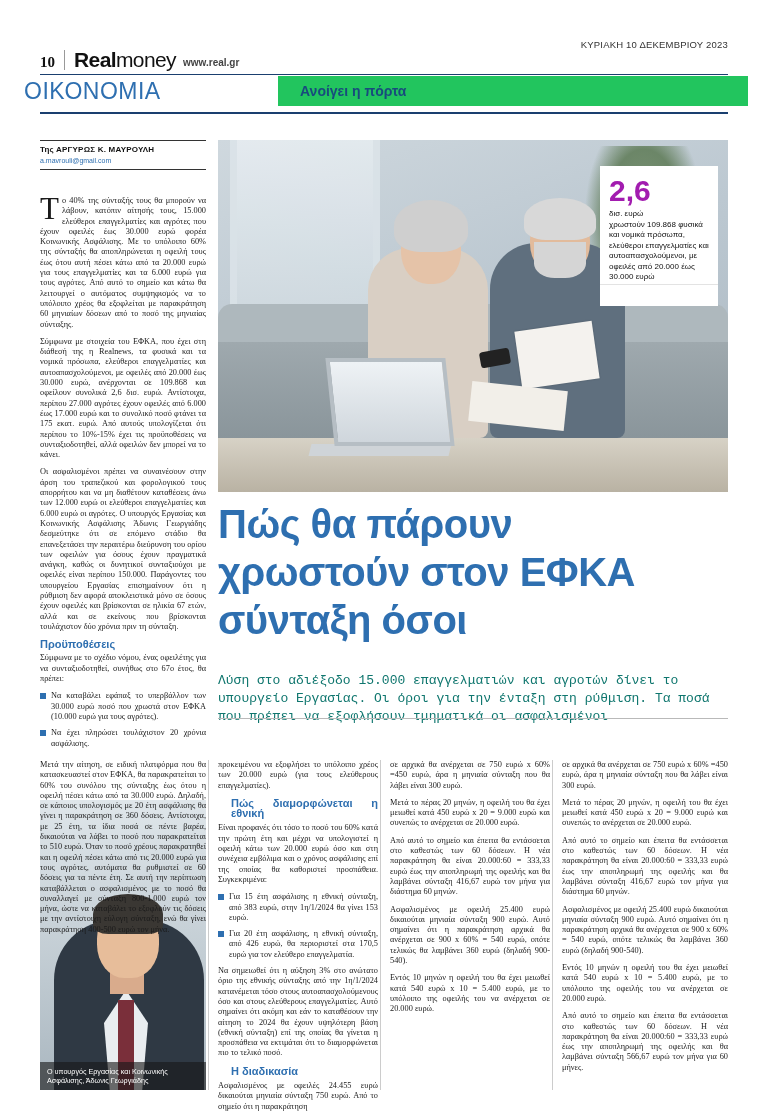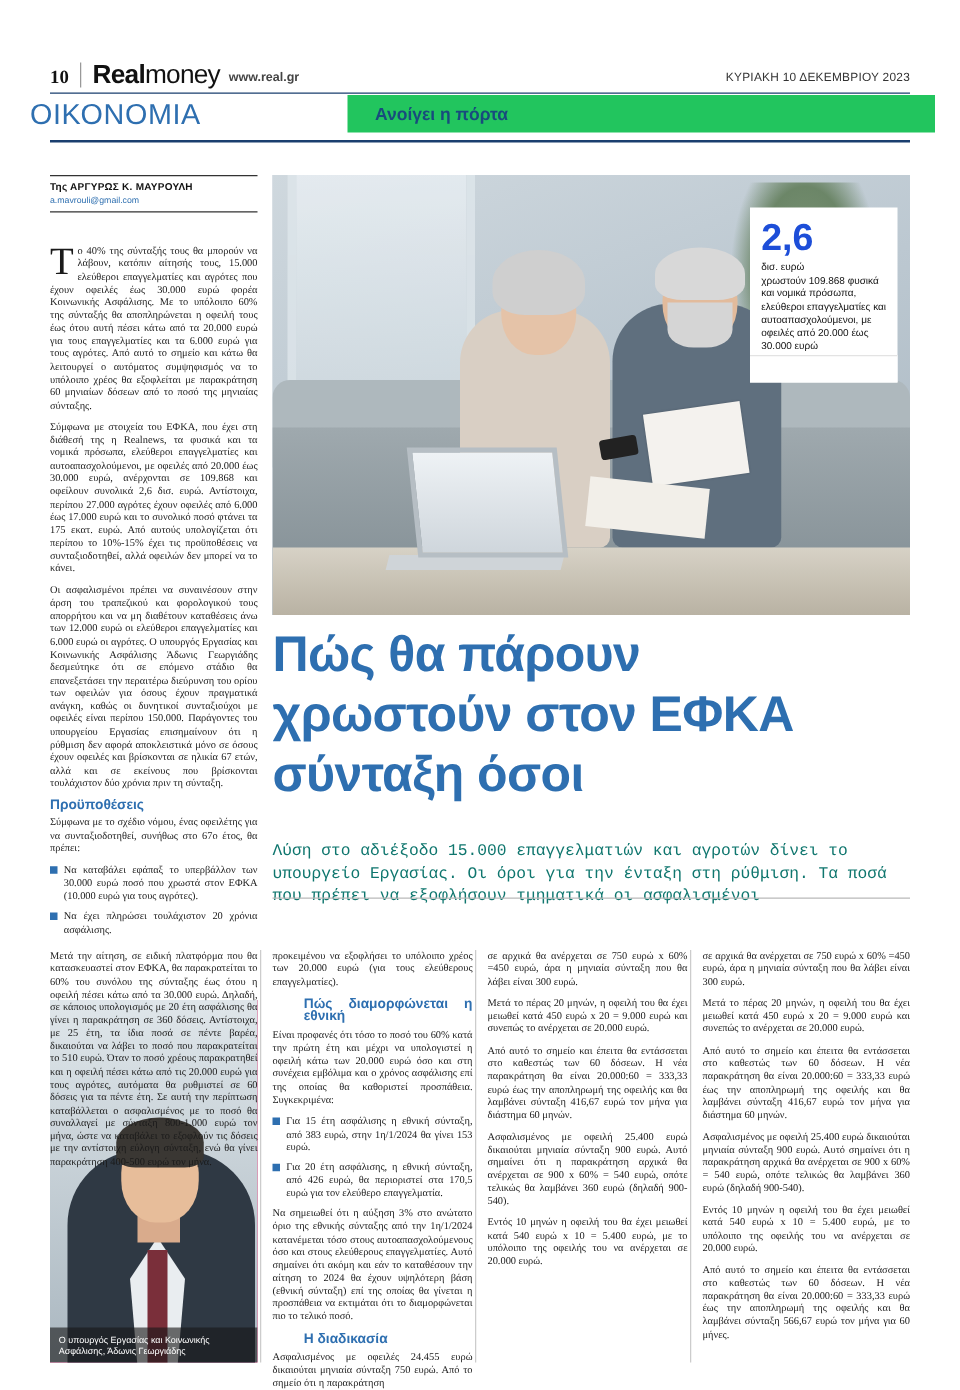--- a/index.html
+++ b/index.html
@@ -39,21 +39,21 @@
   .mast-logo .money { font-weight: normal; color: #111; }
   .mast-url {
     font-family: "Liberation Sans", sans-serif;
     font-size: 10px; font-weight: bold; color: #444;
     margin-left: 7px; margin-bottom: 2px; text-align: center;
   }
   .mast-date {
     margin-left: auto;
     font-family: "Liberation Sans", sans-serif;
     font-size: 9.5px; color: #333; letter-spacing: .2px;
-    margin-bottom: 2px;
+    margin-bottom: 20px;
     padding-left: 47px;
   }
 
   .rule-top {
     position: absolute; left: 40px; top: 74px; width: 688px; height: 1px;
     background: #1a3f6f;
   }
 
   
   .section-title {
@@ -205,21 +205,21 @@
     background: #222; border-radius: 3px; transform: rotate(-10deg);
   }
 
   
   .statbox {
     position: absolute; right: 10px; top: 26px; width: 118px; height: 140px;
     background: #ffffff;
   }
   .statbox .num {
     font-family: "Liberation Sans", sans-serif;
-    font-size: 30px; font-weight: bold; color: #1d4ed8;
+    font-size: 30px; font-weight: bold; color: #a21caf;
     line-height: 1; margin: 10px 0 3px 9px;
   }
   .statbox .txt {
     margin: 0 9px;
     font-family: "Liberation Sans", sans-serif;
     font-size: 8px; line-height: 10.5px; color: #111;
   }
   .statbox .tail {
     position: absolute; left: 0; bottom: 0; width: 100%; height: 22px;
     background: #ffffff; border-top: 1px solid #e3e3e3;
@@ -260,21 +260,21 @@
   .col3 { left: 390px; top: 760px; width: 160px; }
   .col4 { left: 562px; top: 760px; width: 166px; }
 
   .rule-col {
     position: absolute; width: 1px; background: #cccccc;
   }
 
   
   .poli {
     position: absolute; left: 40px; top: 800px; width: 166px; height: 290px;
-    overflow: hidden; background: #be185d;
+    overflow: hidden; background: #d946ef;
   }
   .poli .bg { position:absolute; inset:0; background: linear-gradient(180deg,#dfe6ea,#aab7c0); }
   .poli .suit {
     position: absolute; left: 14px; bottom: -10px; width: 150px; height: 180px;
     background: #2f3944; border-radius: 60px 60px 0 0;
   }
   .poli .shirt {
     position: absolute; left: 64px; bottom: -10px; width: 44px; height: 110px;
     background: #e9edf0; clip-path: polygon(50% 0,100% 30%,85% 100%,15% 100%,0 30%);
   }
@@ -299,21 +299,21 @@
     background: rgba(25,25,25,.62);
     color: #fff;
     font-family: "Liberation Sans", sans-serif;
     font-size: 7.2px; line-height: 9.2px;
     padding: 5px 7px;
   }
 
   .secthead {
     font-family: "Liberation Sans", sans-serif;
     font-size: 11px; font-weight: bold; color: #2e6fb0;
-    margin: 2px 0 5px 12px;
+    margin: 2px 0 5px 0;
     padding-left: 13px;
   }
 </style>
 </head>
 <body>
 
 <div class="masthead">
   <div class="page-num">10</div>
   <div class="mast-sep"></div>
   <div class="mast-logo">

